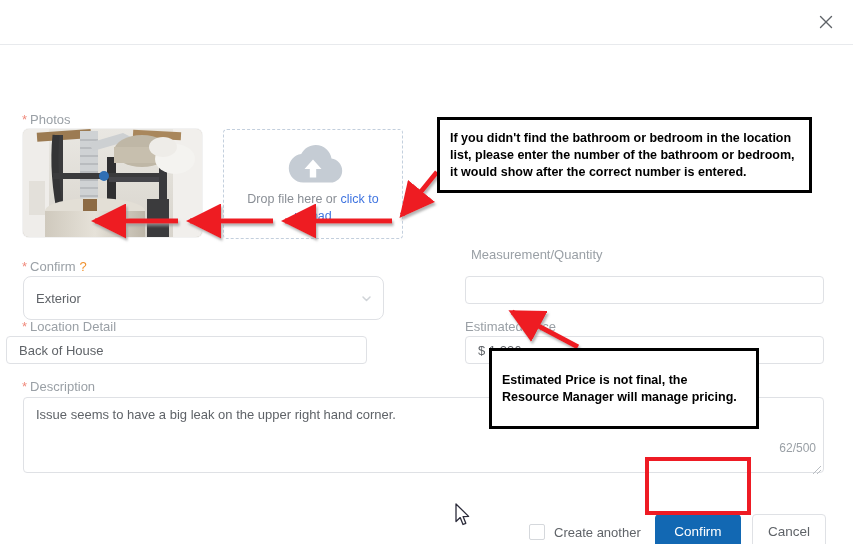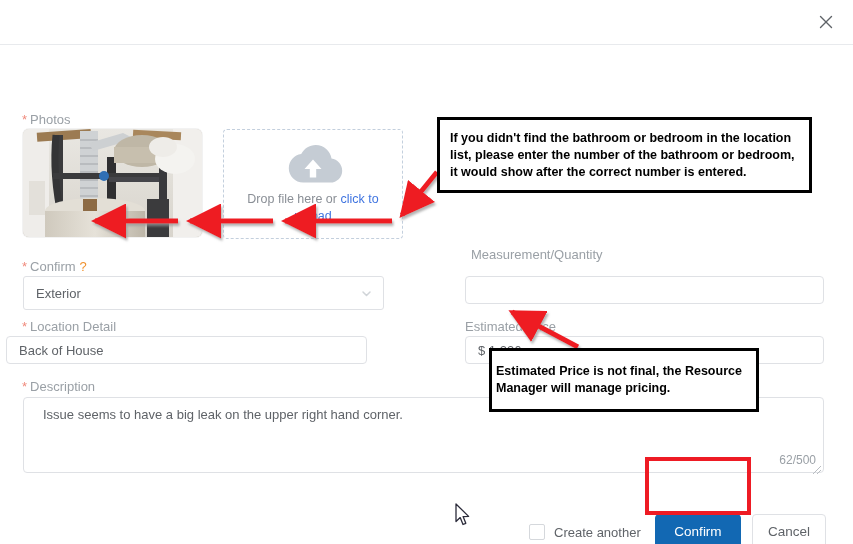--- a/index.html
+++ b/index.html
@@ -60,36 +60,36 @@
 
   
   .inp{
     position:absolute;height:28px;border:1px solid #dfe1e5;border-radius:4px;
     background:#fff;box-sizing:border-box;font-family:"Liberation Sans",sans-serif;
     font-size:13px;color:#5f6368;padding:0 12px;outline:none;
   }
   .inp::placeholder{color:#c3c7cb;}
   .select-wrap{position:absolute;}
   .select-box{
-    width:361px;height:34px;border:1px solid #dfe1e5;border-radius:3px;background:#fff;
+    width:361px;height:44px;border:1px solid #dfe1e5;border-radius:8px;background:#fff;
     display:flex;align-items:center;box-sizing:border-box;cursor:pointer;
   }
   .select-val{font-size:13px;color:#5f6368;padding-left:12px;flex:1;}
   .chev{margin-right:10px;color:#d0d4d8;display:flex;}
   .chev svg{display:block;}
 
   
   .ta-wrap{position:absolute;left:23px;top:352px;width:801px;height:76px;}
   .ta{
     width:100%;height:100%;box-sizing:border-box;border:1px solid #dfe1e5;border-radius:4px;
     font-family:"Liberation Sans",sans-serif;font-size:13px;color:#5f6368;
-    padding:8px 19px;resize:none;outline:none;line-height:18px;background:#fff;
+    padding:8px 12px;resize:none;outline:none;line-height:18px;background:#fff;
   }
   .counter{
-    position:absolute;right:8px;bottom:6px;font-size:12px;color:#9aa0a6;
+    position:absolute;right:8px;bottom:18px;font-size:12px;color:#9aa0a6;
   }
   .resize-grip{
     position:absolute;right:2px;bottom:2px;width:10px;height:10px;color:#b9bdc2;
   }
 
   
   .chk-row{position:absolute;left:529px;top:479px;display:flex;align-items:center;cursor:pointer;}
   .chk-box{width:14px;height:14px;border:1px solid #d5d8dc;border-radius:2px;background:#fff;}
   .chk-label{font-size:13px;color:#5f6368;margin-left:9px;white-space:nowrap;}
 
@@ -107,21 +107,21 @@
 
   
   .callout{
     position:absolute;background:#fff;border:3px solid #000;
     color:#000;font-weight:bold;text-align:left;
     font-family:"Liberation Sans",sans-serif;
     display:flex;align-items:center;justify-content:center;
     box-sizing:border-box;
   }
   .callout-1{left:437px;top:117px;width:375px;height:76px;font-size:12.5px;line-height:17px;padding:0 10px;}
-  .callout-2{left:489px;top:348px;width:270px;height:64px;font-size:12.5px;line-height:17px;padding:0 4px;}
+  .callout-2{left:489px;top:348px;width:270px;height:81px;font-size:12.5px;line-height:17px;padding:0 10px;}
 
   .hl-box{
     position:absolute;left:645px;top:457px;width:106px;height:58px;
     border:4px solid #ee1b24;box-sizing:border-box;background:transparent;
   }
 
   .svg-overlay{position:absolute;inset:0;pointer-events:none;}
   .cursor{position:absolute;left:455px;top:503px;}
 </style>
 </head>

